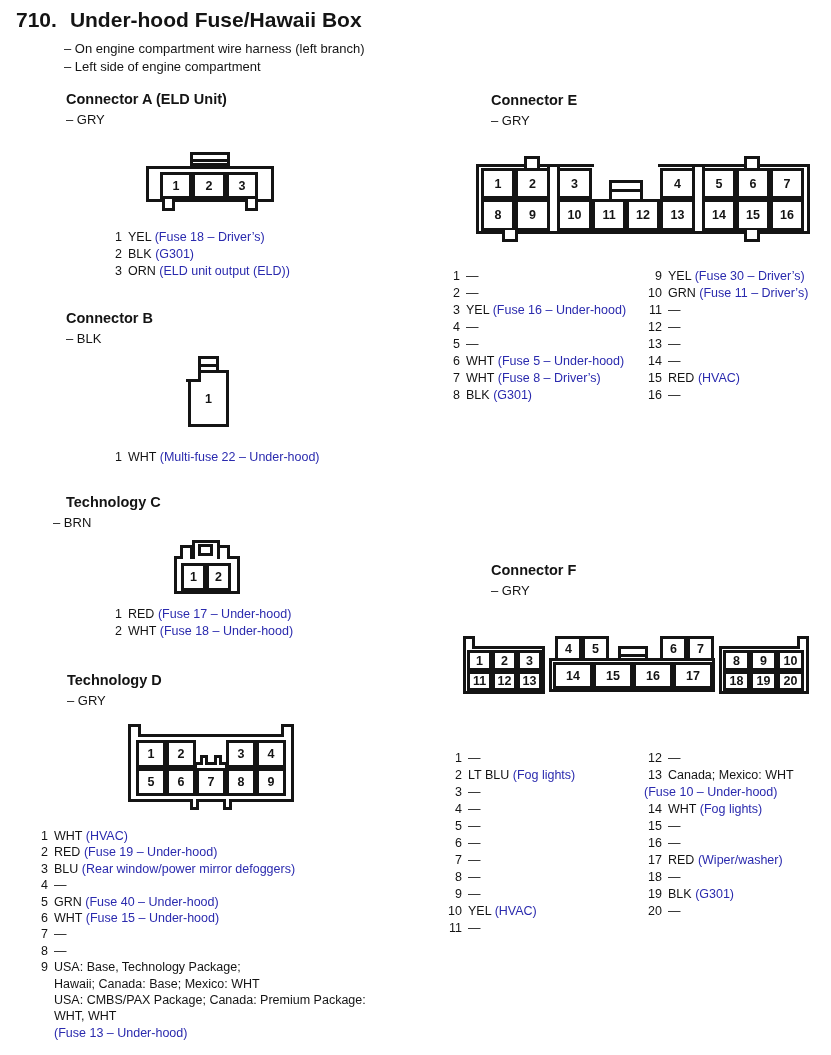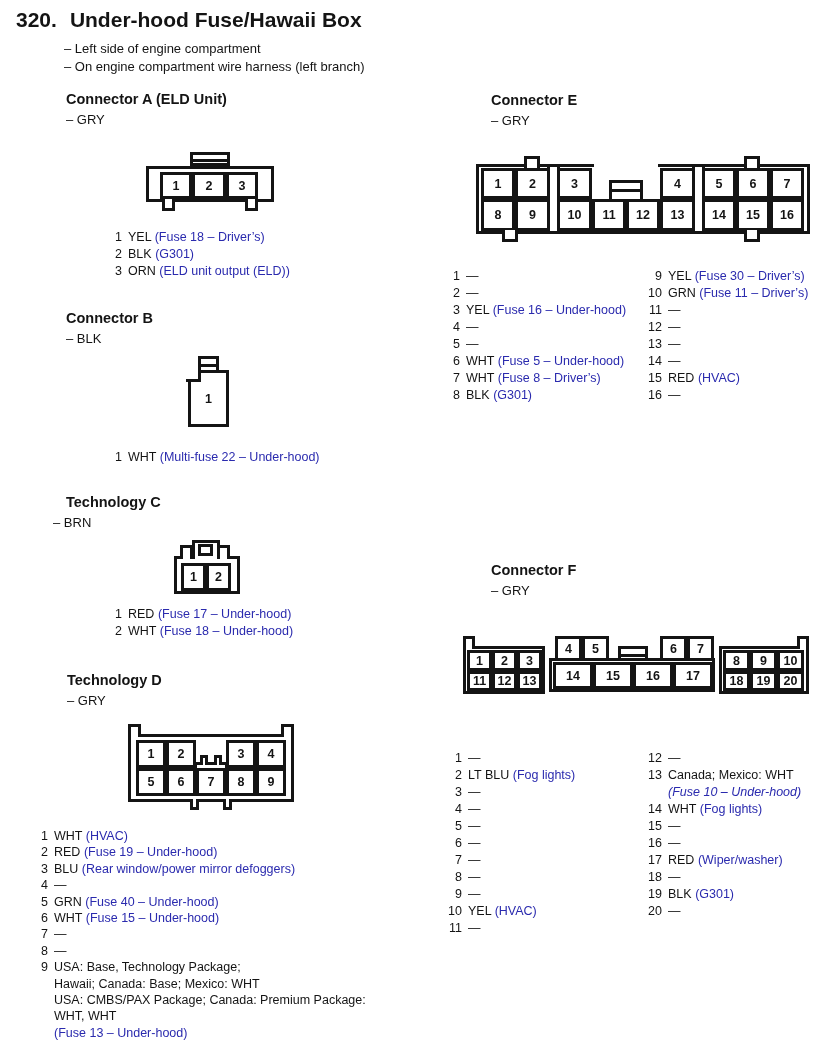--- a/index.html
+++ b/index.html
@@ -27,26 +27,26 @@
   .shape.open-notch{border-top:none;border-left:none;}
   .shape.noborder{border:none;}
   .shape .hline{position:absolute;left:0;right:0;height:0;border-top:3px solid var(--ink);}
 </style>
 </head>
 <body>
 
 <div class="page" style="--blue: #2a2aae; --ink: #141414;">
 
   <div class="abs title-row" style="left:16px;top:8px">
-    <span>320.</span>
+    <span>710.</span>
     <span>Under-hood Fuse/Hawaii Box</span>
   </div>
   <div class="abs notes" style="left:64px;top:40px">
+    <div>– On engine compartment wire harness (left branch)</div>
     <div>– Left side of engine compartment</div>
-    <div>– On engine compartment wire harness (left branch)</div>
   </div>
 
   <div class="abs conn-title" style="left:66px;top:91px">Connector A (ELD Unit)</div>
   <div class="abs conn-color" style="left:66px;top:112px">– GRY</div>
   <div class="diagram" id="diag-A" style="left: 146px; top: 152px; width: 128px; height: 62px;">
       <div class="shape" style="left: 0px; top: 14px; width: 128px; height: 36px;"></div>
       <div class="cell" style="left: 14px; top: 20px; width: 32px; height: 27px;">
         <span>1</span>
       </div>
       <div class="cell" style="left: 46px; top: 20px; width: 34px; height: 27px;">
@@ -455,21 +455,21 @@
     </div>
   <div class="abs pin-list" id="pins-FR" style="left: 644px; top: 750px;">
       <div class="pin-row">
         <span class="pin-num" style="width: 18px;">12</span>
         <span class="pin-text"><span class="black">—</span></span>
       </div>
       <div class="pin-row">
         <span class="pin-num" style="width: 18px;">13</span>
         <span class="pin-text"><span class="black">Canada; Mexico: WHT</span></span>
       </div>
-      <div class="pin-cont blue" style="margin-left: 24px; font-style: italic;">(Fuse 10 – Under-hood)</div>
+      <div class="pin-cont blue" style="">(Fuse 10 – Under-hood)</div>
       <div class="pin-row">
         <span class="pin-num" style="width: 18px;">14</span>
         <span class="pin-text"><span class="black">WHT</span> <span class="blue">(Fog lights)</span></span>
       </div>
       <div class="pin-row">
         <span class="pin-num" style="width: 18px;">15</span>
         <span class="pin-text"><span class="black">—</span></span>
       </div>
       <div class="pin-row">
         <span class="pin-num" style="width: 18px;">16</span>

